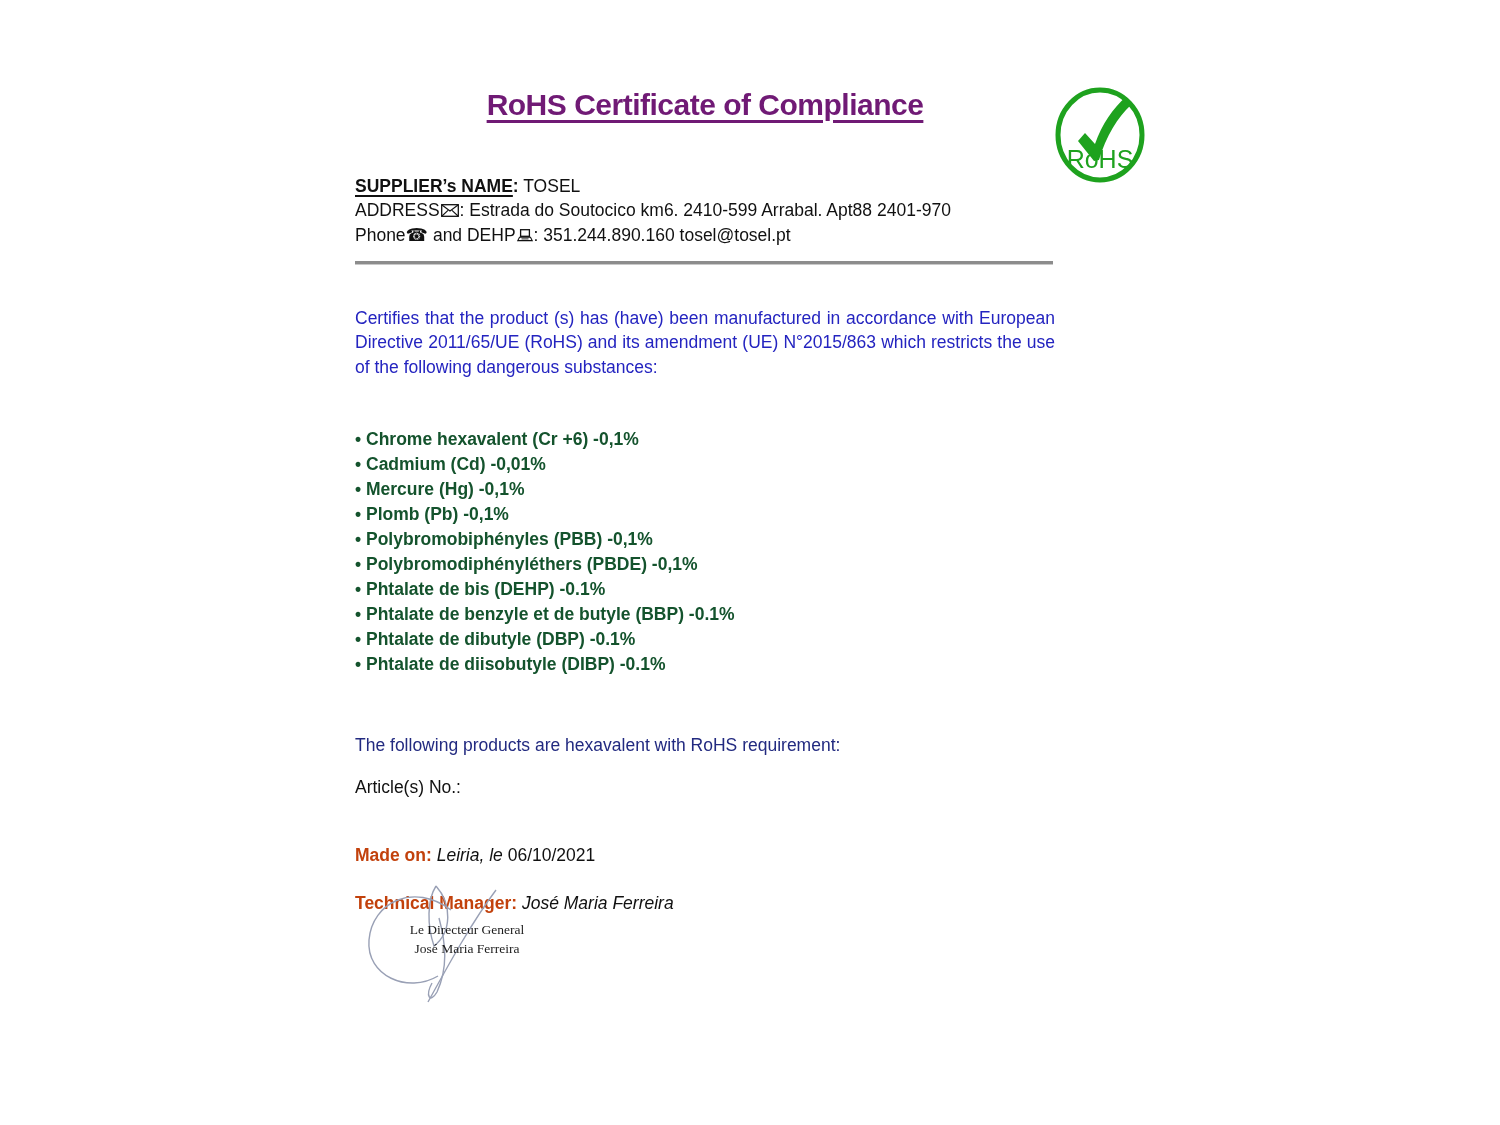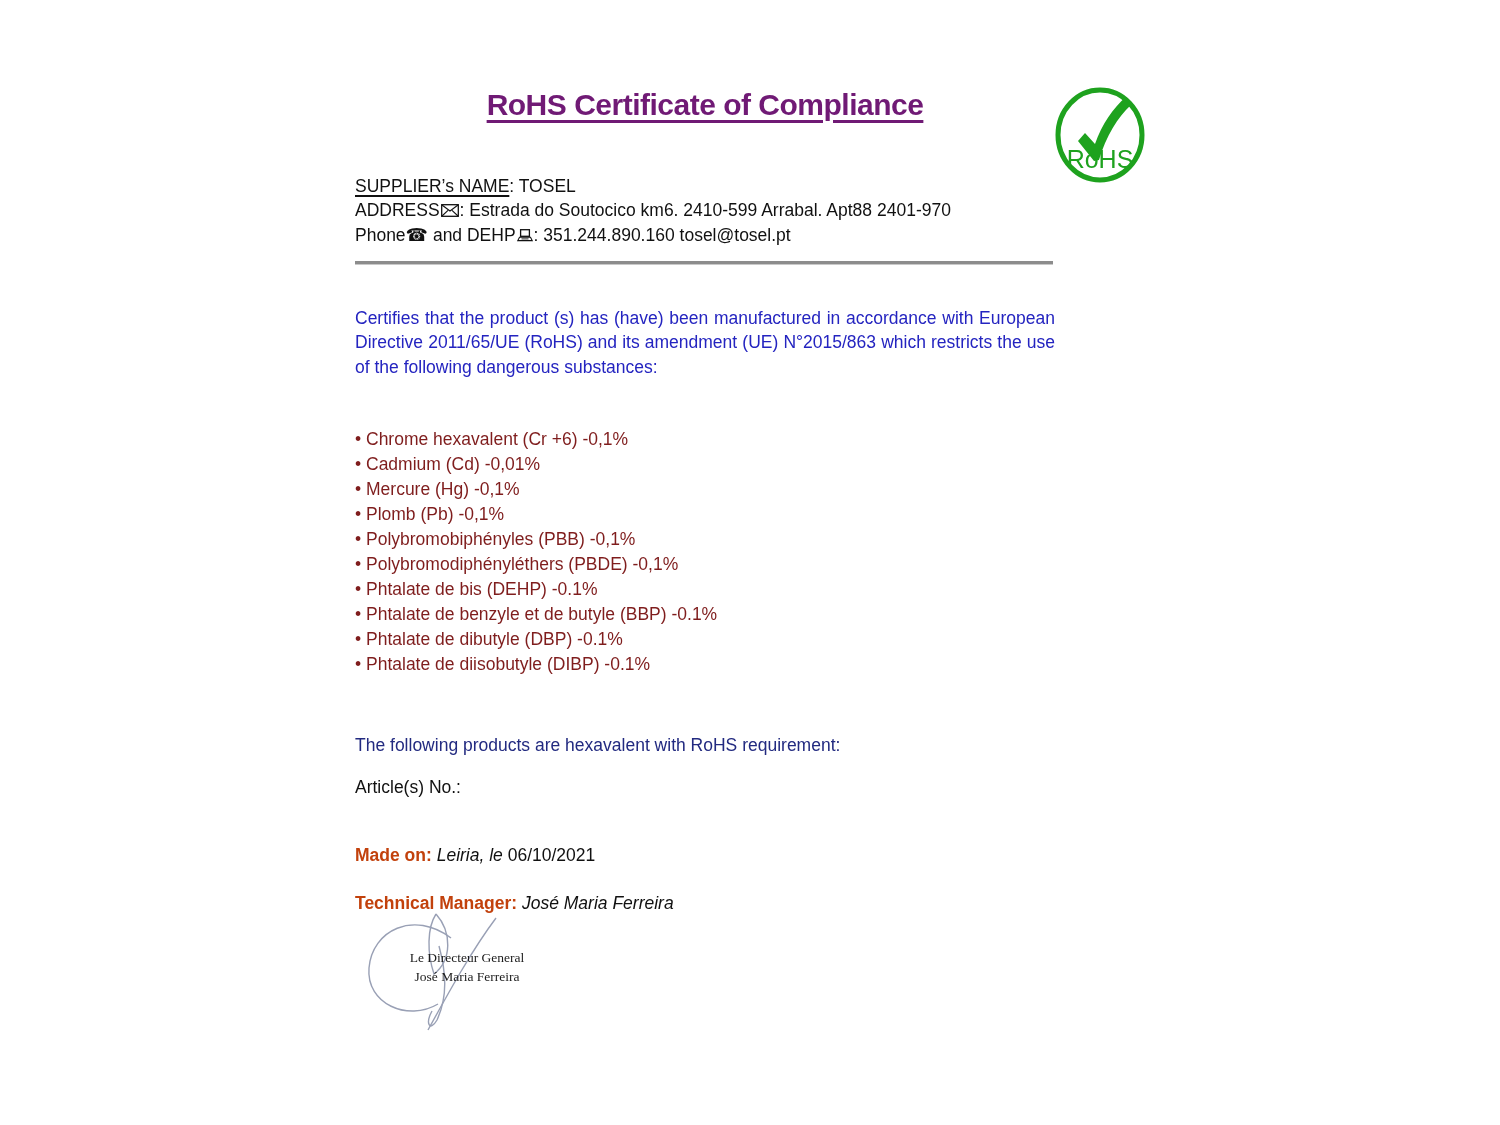--- a/index.html
+++ b/index.html
@@ -23,40 +23,40 @@
     text-decoration-thickness:2.5px;
     text-underline-offset:5px;
   }
   .rohs-logo {
     position:absolute; left:1053px; top:84px; width:96px; height:102px;
   }
   .supplier-block {
     position:absolute; left:355px; top:174px; width:700px;
     font-size:17.5px; line-height:24px; color:#111111;
   }
-  .supplier-block .lbl-bold { font-weight:normal; }
+  .supplier-block .lbl-bold { font-weight:bold; }
   .supplier-block .lbl-underline {
     text-decoration:underline; text-decoration-thickness:1.5px; text-underline-offset:3px;
   }
   .inline-icon { display:inline-block; vertical-align:-1px; margin:0 1px; }
   .phone-glyph { font-size:18px; vertical-align:0px; }
   .divider {
     position:absolute; left:355px; top:261px; width:698px; height:3px;
     background:#8c8c8c; border-bottom:1px solid #c9c9c9;
   }
   .cert-paragraph {
     position:absolute; left:355px; top:306px; width:700px;
     font-size:17.5px; line-height:24.3px;
     color:#2424c0;
     text-align:justify;
   }
   .substances-list {
     position:absolute; left:355px; top:427px; width:700px;
-    font-size:17.5px; line-height:25px; color:#7f1d1d;
-    list-style:none; margin:0; padding:0;
+    font-size:17.5px; line-height:25px; color:#14532d;
+    list-style:none; margin:0; padding:0;font-weight:bold;
   }
   .substances-list li::before { content:"\2022\00a0"; }
   .compliance-statement {
     position:absolute; left:355px; top:735px; width:700px;
     font-size:17.5px; color:#222a80;
   }
   .article-label {
     position:absolute; left:355px; top:777px; width:700px;
     font-size:17.5px; color:#111111;
   }
@@ -64,21 +64,21 @@
     position:absolute; left:355px; top:845px; width:700px;
     font-size:17.5px; color:#111111;
   }
   .tech-manager-line {
     position:absolute; left:355px; top:893px; width:700px;
     font-size:17.5px; color:#111111;
   }
   .navy-label { font-weight:bold; color:#c2410c; }
   .italic-txt { font-style:italic; }
   .signature-block {
-    position:absolute; left:356px; top:908px; width:210px; height:140px;
+    position:absolute; left:356px; top:880px; width:210px; height:140px;
   }
   .signature-scribble { position:absolute; left:0; top:0; }
   .signature-text {
     position:absolute; left:36px; top:40px; width:150px;
     font-family:"Liberation Serif", serif;
     font-size:13.5px; line-height:19px; color:#1c1c1c;
     text-align:center; white-space:nowrap;
   }
 </style>
 </head>

